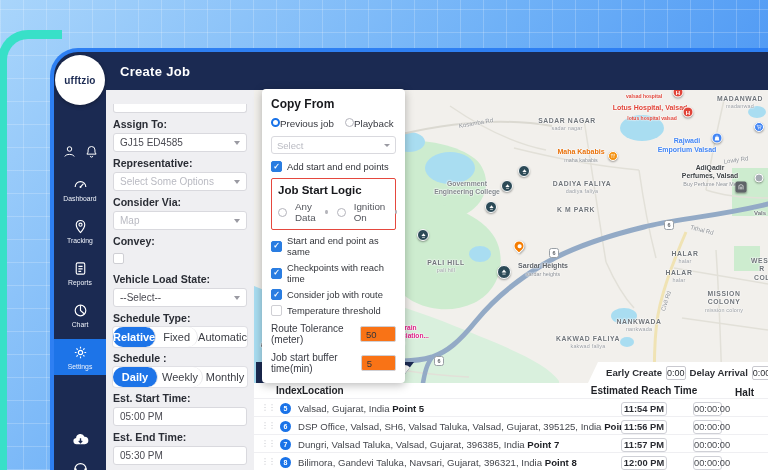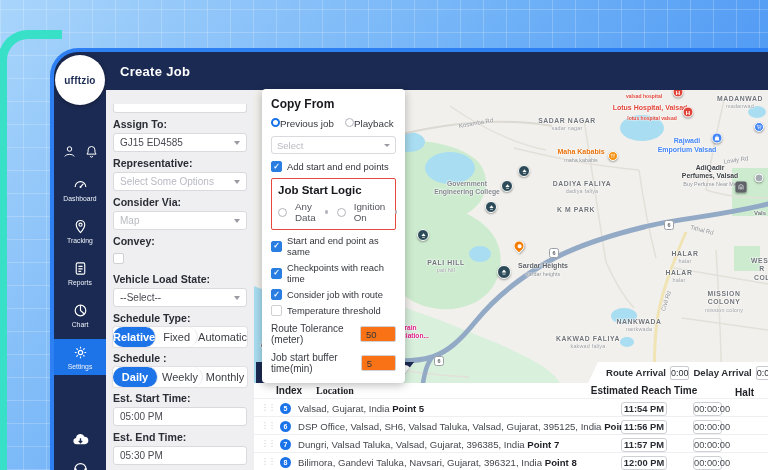--- a/index.html
+++ b/index.html
@@ -135,21 +135,21 @@
   .arr-strip { position:absolute; left:534px; top:310px; right:0; height:21px; z-index:15;
     background:#fff; clip-path:polygon(10px 0,100% 0,100% 100%,0 100%);
     display:flex; align-items:center; gap:4px; padding:0 6px 0 18px; }
   .arr-strip .lbl { font-size:9.6px; font-weight:600; color:#2c2e33; white-space:nowrap; }
   .arr-input { width:27px; height:14px; border:1px solid #c9c9cf; border-radius:2px;
     font-size:9px; color:#2c2e33; display:flex; align-items:center; justify-content:center; background:#fff; }
 
   .tablewrap { position:absolute; left:200px; top:331px; right:0; bottom:0; z-index:14; background:#fff; }
   .t-head { position:relative; height:15px; font-size:10px; font-weight:700; color:#1f2126; }
   .t-head .h-index { position:absolute; left:22px; top:2px; }
-  .t-head .h-loc { position:absolute; left:62px; top:2px;font-family:Liberation Serif, serif; }
+  .t-head .h-loc { position:absolute; left:48px; top:2px; }
   .t-head .h-reach { position:absolute; left:330px; width:120px; text-align:center; top:2px; }
   .t-head .h-halt { position:absolute; left:430px; width:70px; text-align:right; top:4px; }
   .t-row { position:relative; height:18px; border-top:1px solid #efeff2; }
   .t-row .handle { position:absolute; left:7px; top:4px; color:#c2c3c9; font-size:8px; letter-spacing:-1px; cursor:grab; }
   .t-row .numc { position:absolute; left:26px; top:3.5px; width:11px; height:11px; border-radius:50%;
     background:#1a73e8; color:#fff; font-size:7px; font-weight:700;
     display:flex; align-items:center; justify-content:center; }
   .t-row .loc { position:absolute; left:44px; top:4px; font-size:9.6px; color:#45474d; white-space:nowrap; }
   .t-row .loc b { color:#1d1f24; font-weight:700; }
   .tbox { position:absolute; top:2.5px; background:#fff; border:1px solid #cfd0d6; border-radius:3px;
@@ -509,21 +509,21 @@
       <span class="num-input">5</span>
     </div>
   </div>
 
   <div class="cp-bar">
     <span class="t">Checkpoints</span>
     <span class="plus-box">+</span>
     <span class="opt-btn">Optimize</span>
   </div>
   <div class="arr-strip">
-    <span class="lbl">Route Arrival</span>
+    <span class="lbl">Early Create</span>
     <span class="arr-input">0:00</span>
     <span class="lbl">Delay Arrival</span>
     <span class="arr-input">0:00</span>
   </div>
 
   <div class="tablewrap">
     <div class="t-head">
       <span class="h-index">Index</span>
       <span class="h-loc">Location</span>
       <span class="h-reach">Estimated Reach Time</span>

